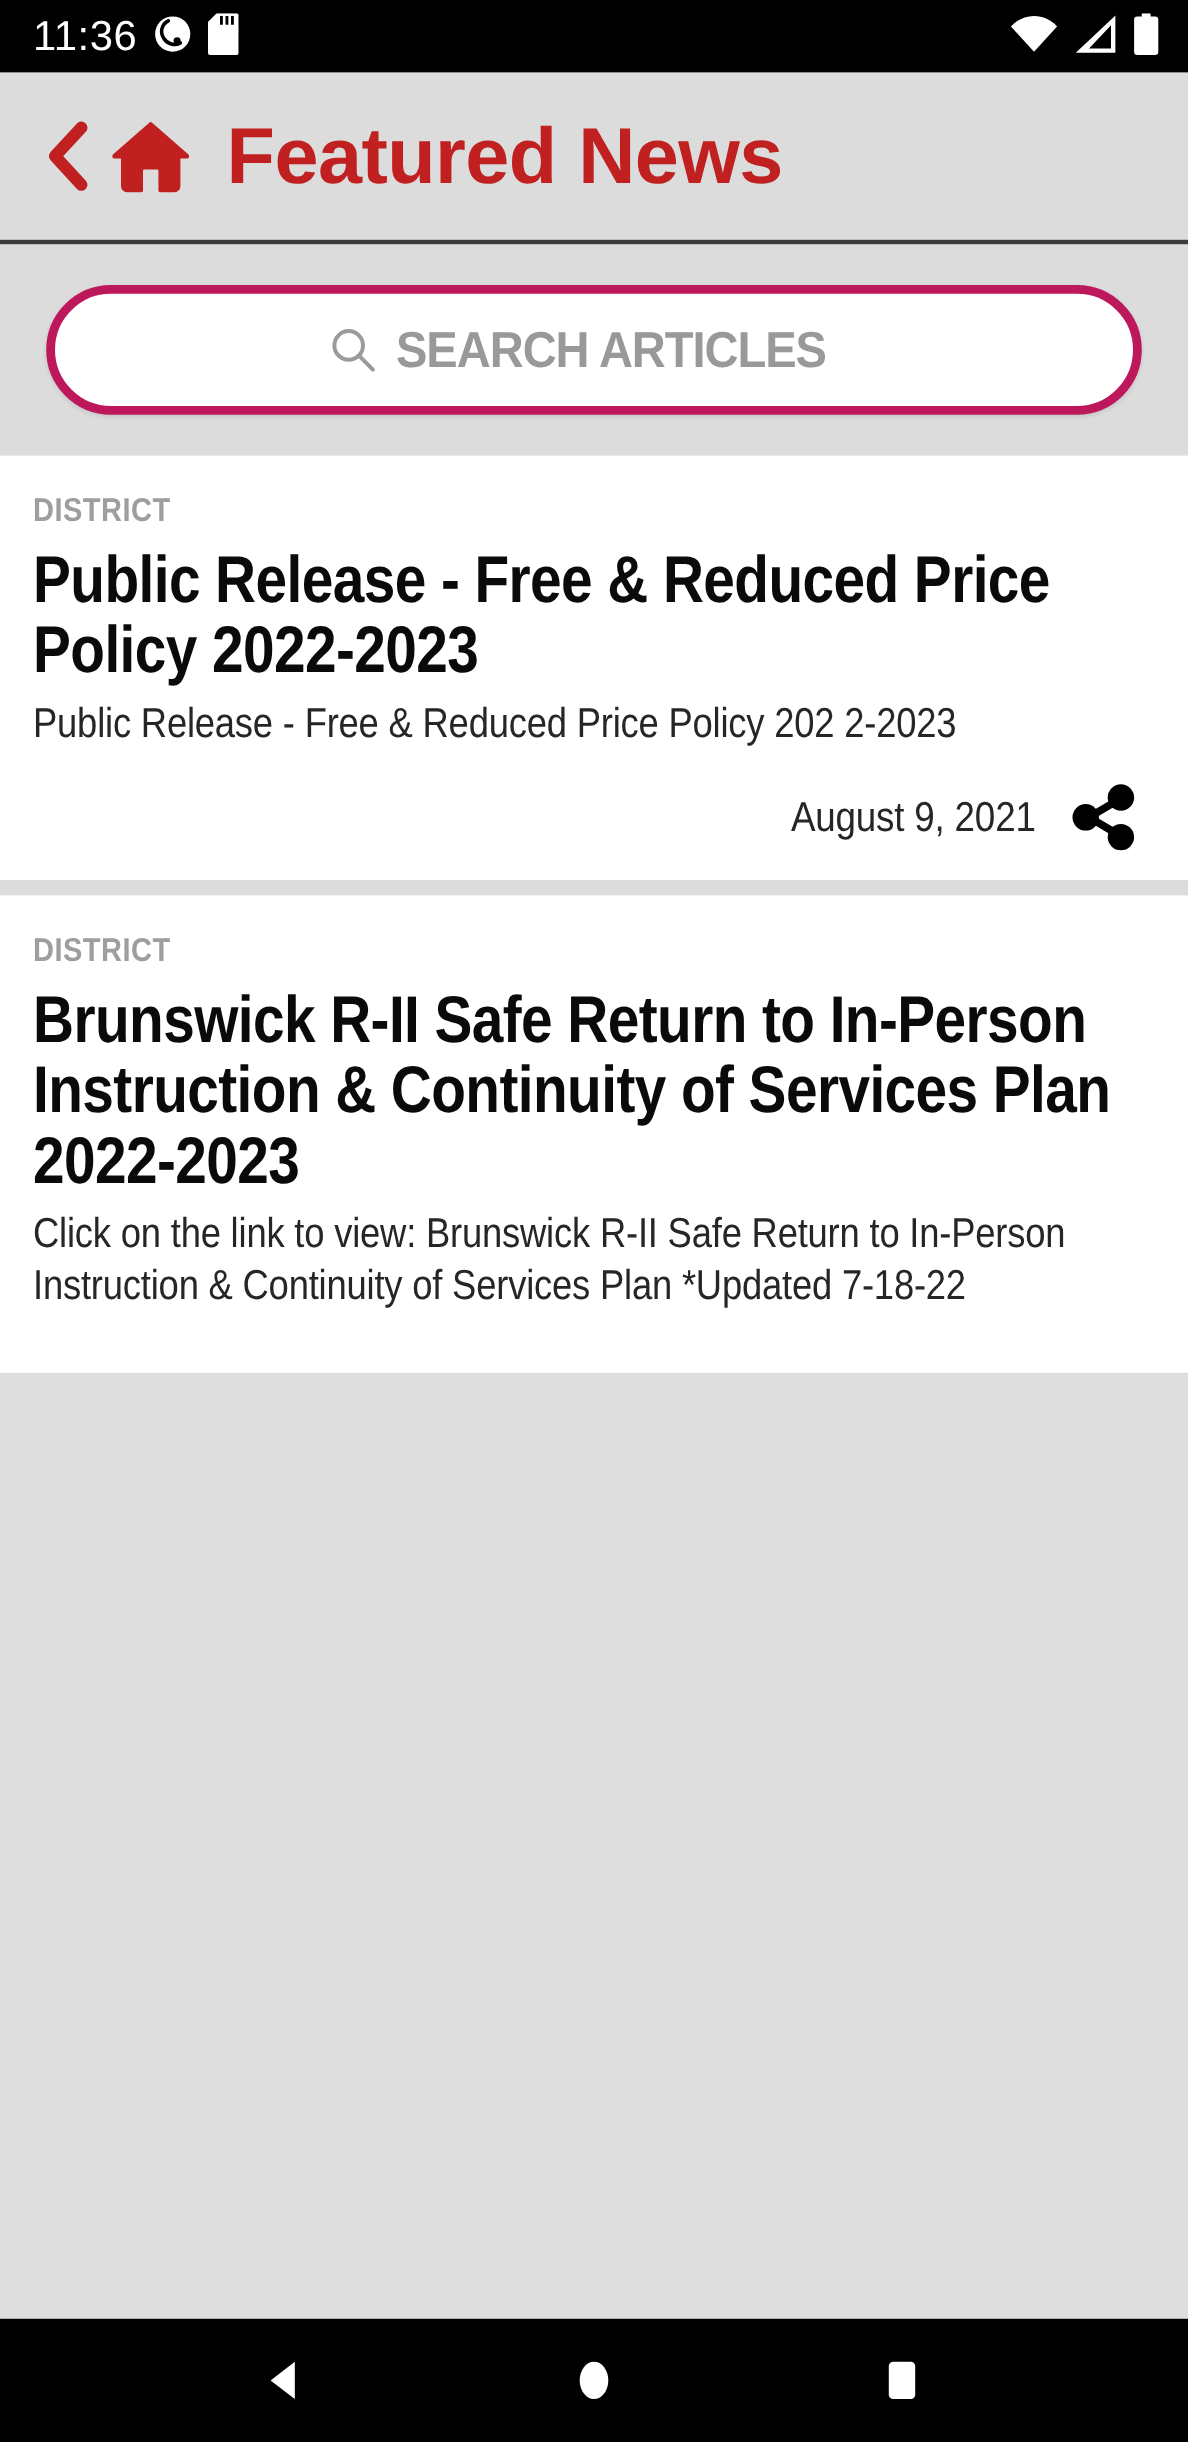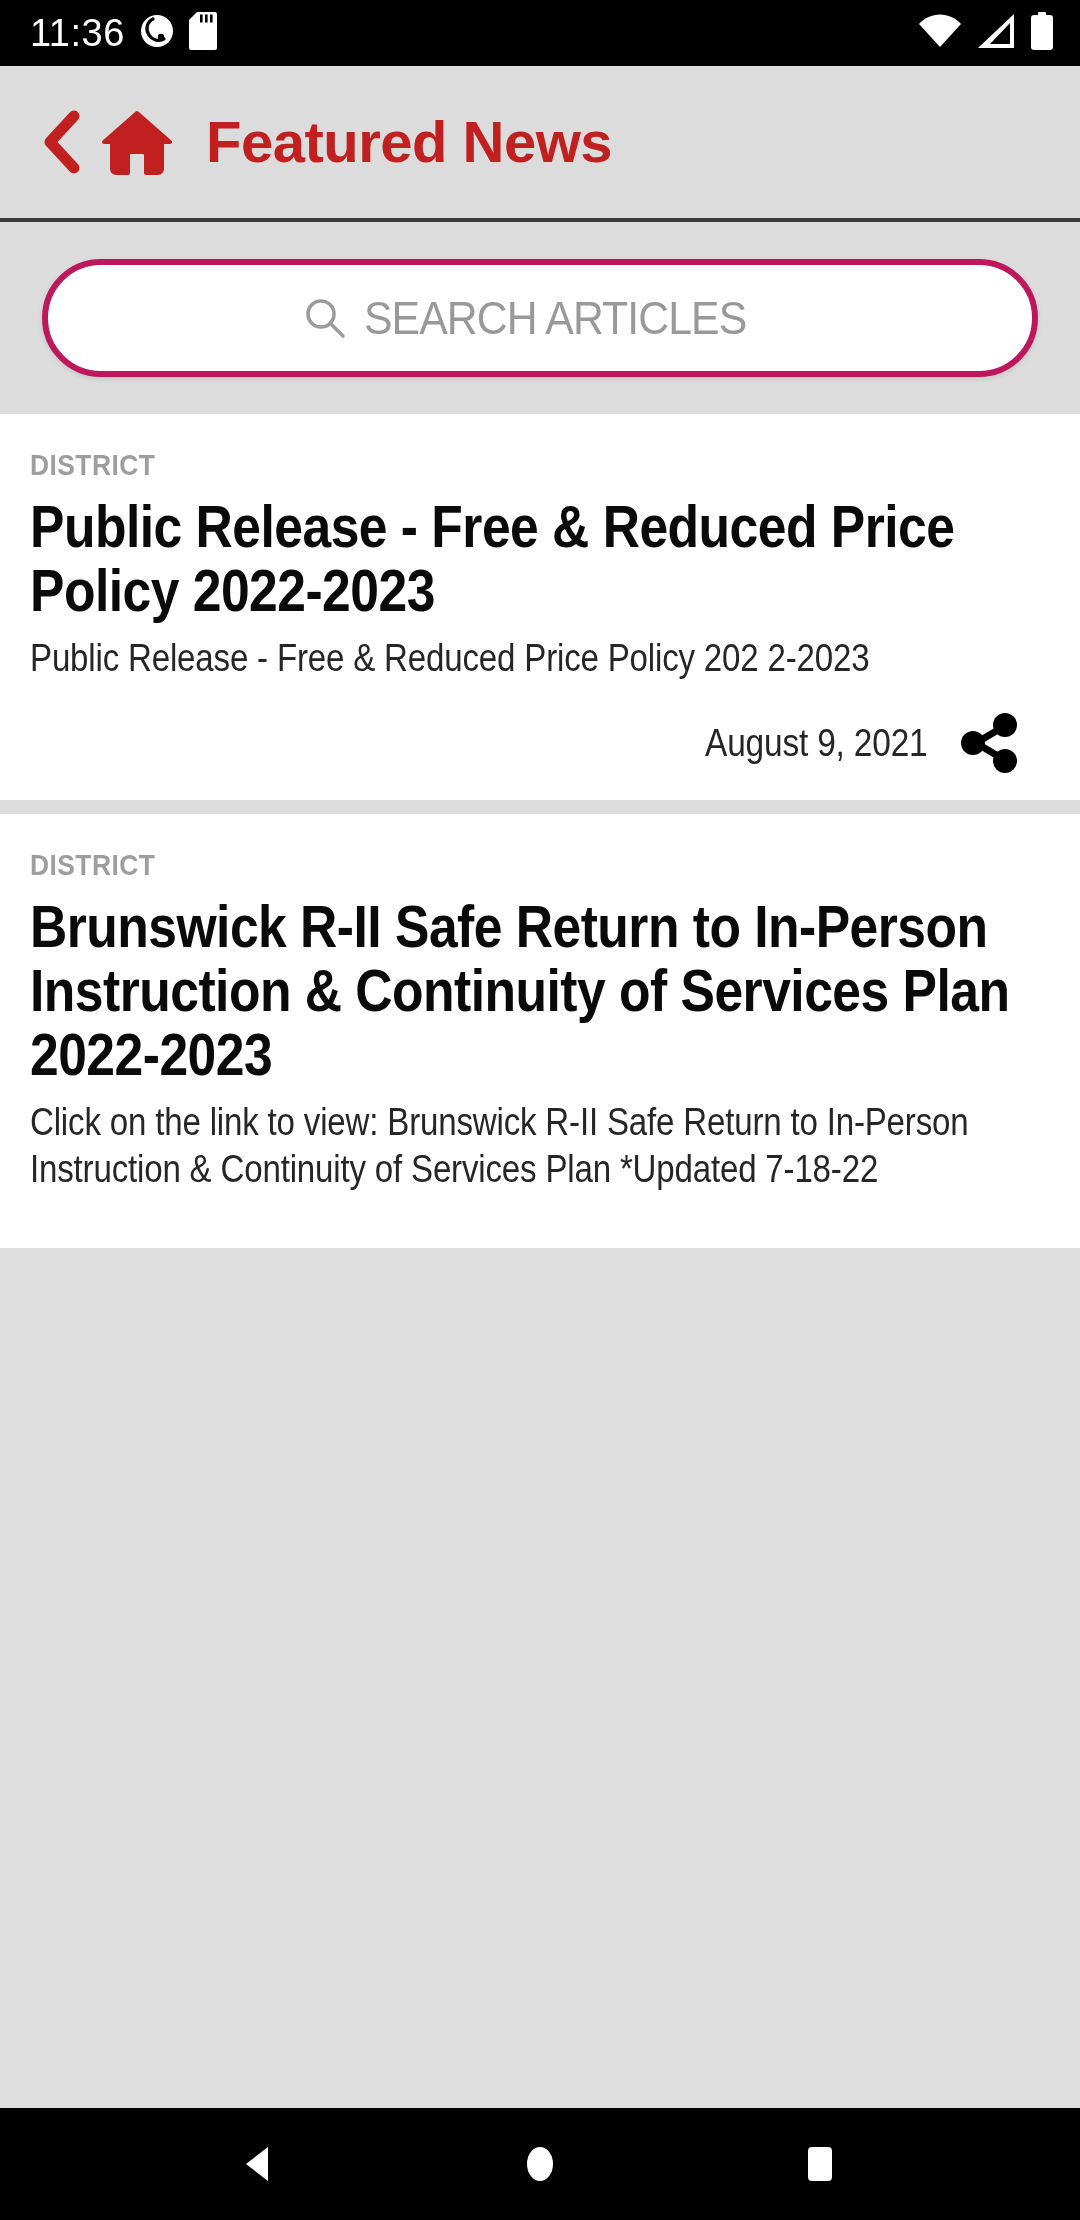--- a/index.html
+++ b/index.html
@@ -45,44 +45,45 @@
     padding-left:40px;
     position:relative;
   }
   .appbar-btn {
     display:flex; align-items:center; justify-content:center;
     cursor:pointer;
   }
   .back-chevron { width:44px; height:66px; margin-right:18px; }
   .home-icon { width:70px; height:66px; margin-right:34px; }
   .appbar-title {
-    font-size:58px;
+    font-size:72px;
     font-weight:700;
     color:#c0201f;
     letter-spacing:-0.5px;
     line-height:1;
     white-space:nowrap;
   }
 
   
   .searchzone {
     flex:0 0 192px; height:192px;
     background:#dcdcdc;
     display:flex; align-items:center; justify-content:center;
     padding:0 42px;
   }
   .searchbar {
     width:100%; height:118px;
     background:#ffffff;
-    border:6px solid #be185d;
+    border:8px solid #be185d;
     border-radius:59px;
     box-shadow:0 2px 5px rgba(0,0,0,0.10);
     display:flex; align-items:center; justify-content:center;
     gap:18px;
     cursor:text;
+    font-weight:bold;
   }
   .search-icon { width:42px; height:42px; flex:0 0 auto; }
   .search-placeholder {
     font-size:46px;
     color:#999999;
     letter-spacing:-1px;
     white-space:nowrap;
     line-height:1;
     font-stretch:condensed;
     transform:scaleX(0.93);
@@ -90,21 +91,21 @@
   }
 
   
   .list {
     flex:1 1 auto;
     background:#dedede;
     overflow:hidden;
   }
   .card {
     background:#ffffff;
-    padding:34px 48px 26px 30px;
+    padding:34px 34px 26px 30px;
   }
   .card-sep { height:14px; background:#dcdcdc; }
 
   .cat {
     font-size:30px;
     font-weight:700;
     color:#9e9e9e;
     letter-spacing:0.5px;
     transform:scaleX(0.88);
     transform-origin:left center;

